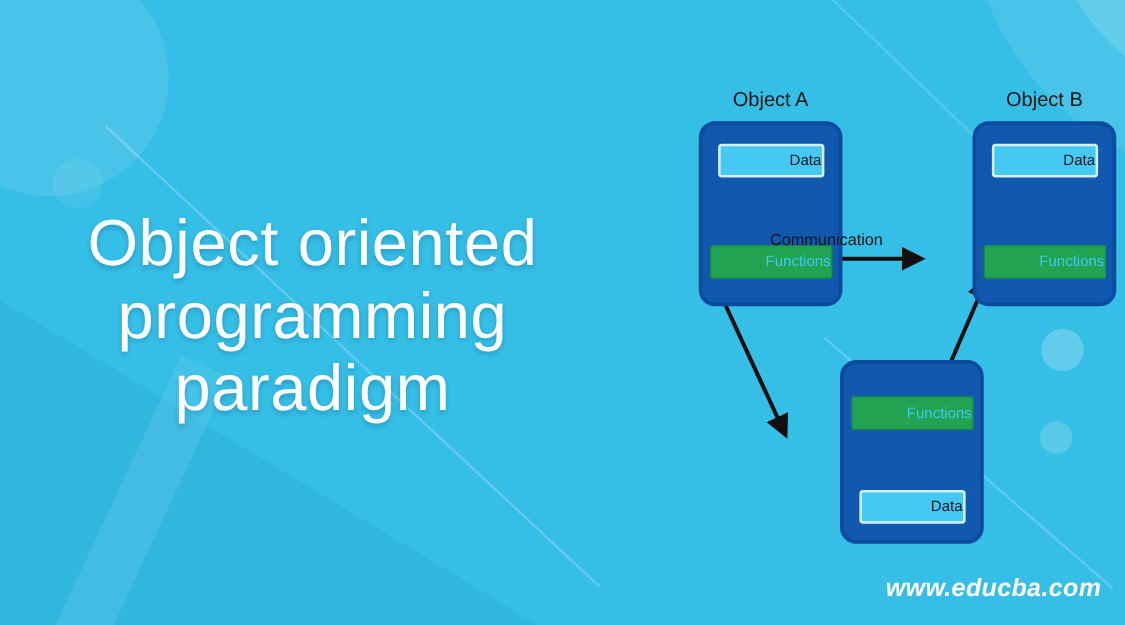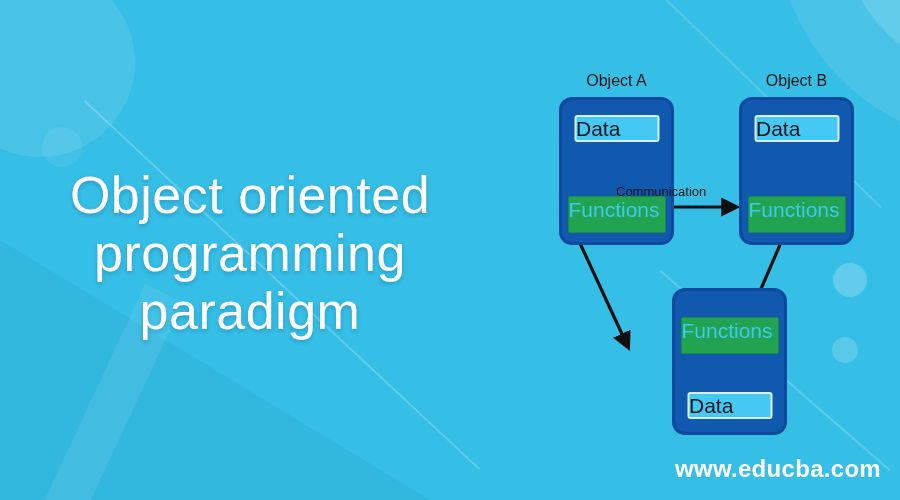--- a/index.html
+++ b/index.html
@@ -53,40 +53,40 @@
   }
   .object-card{
     position:relative;width:115px;height:148px;
     background:var(--object-box,#1159ae);
     border:3px solid var(--object-box-border,#0c4a9e);
     border-radius:13px;box-sizing:border-box;
   }
   .card-c{height:147px;}
   .mini-box{
     position:absolute;left:50%;transform:translateX(-50%);
-    box-sizing:border-box;text-align:left;
-    font-size:21px;line-height:23px;
+    box-sizing:border-box;text-align:right;
+    font-size:12px;line-height:23px;
   }
   .data-box{
     width:85px;height:27px;
     background:var(--data-box,#45c8f1);
     border:2px solid var(--data-box-border,#d6f0fb);
     border-radius:3px;
     color:var(--data-text,#0a1520);
   }
   .functions-box{
-    width:98px;height:37px;
+    width:98px;height:27px;
     background:var(--functions-box,#21a351);
     border:1px solid var(--functions-box-border,#1b8a44);
     border-radius:2px;
     color:var(--functions-text,#3fc9f1);
     line-height:25px;
   }
   .group-a{left:512px;top:71px;}
-  .group-b{left:692px;top:71px;}
+  .group-b{left:731px;top:71px;}
   .group-c{left:625px;top:288px;}
   .pos-top{top:15px;}
   .pos-bottom{top:96px;}
   .pos-c-top{top:26px;}
   .pos-c-bottom{top:101px;}
 
   .comm-label{
     position:absolute;left:616px;top:184px;width:120px;
     text-align:left;color:var(--label-text,#141414);
     font-size:13px;
@@ -95,21 +95,21 @@
   .arrow-layer{position:absolute;left:0;top:0;width:900px;height:500px;pointer-events:none;}
   .arrow-cyan{stroke:var(--arrow-cyan,#45c8f1);stroke-width:3.5;fill:none;}
   .arrow-black{stroke:var(--arrow-black,#101010);stroke-width:3.2;fill:none;}
   .head-cyan{fill:var(--arrow-cyan,#45c8f1);}
   .head-black{fill:var(--arrow-black,#101010);}
 
   
   .watermark{
     position:absolute;right:19px;bottom:17px;
     color:var(--watermark-text,#ffffff);
-    font-size:24px;font-weight:700;letter-spacing:0.3px;
+    font-size:20px;font-weight:700;letter-spacing:0.3px;font-style:italic;
   }
 </style>
 </head>
 <body>
 
 <div class="stage">
 
   <div class="deco circle circle-topleft"></div>
   <div class="deco circle circle-topleft-small"></div>
   <div class="deco circle circle-topright-outer"></div>

